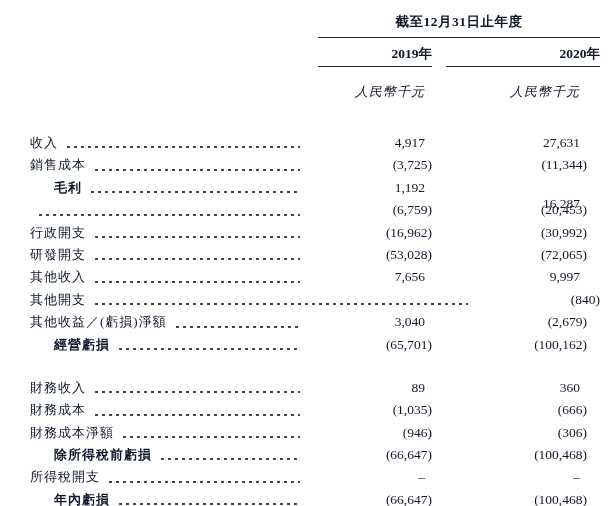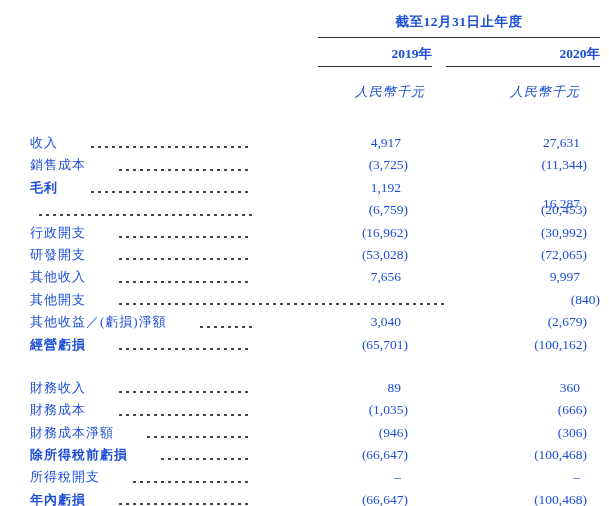--- a/index.html
+++ b/index.html
@@ -3,21 +3,21 @@
 <meta charset="utf-8">
 <style>
   html,body { margin:0; padding:0; background:#ffffff; }
   .page {
     position: relative;
     width: 609px;
     height: 506px;
     box-sizing: border-box;
     padding: 13px 9px 0 30px;
     background: #ffffff;
-    color: #1d4ed8;
+    color: #0f172a;
     font-family: "Liberation Serif", "DejaVu Serif", serif;
     overflow: hidden;
   }
 
   
   .thead { margin-left: 288px; width: 282px; }
   .period-title {
     font-size: 13.5px; font-weight: 700; text-align: center;
     letter-spacing: 0.5px;
     padding-bottom: 6px;
@@ -33,23 +33,23 @@
   .ycell.y1 { width: 114px; }
   .ygap { width: 14px; }
   .ycell.y2 { width: 154px; }
   .unit-row { display: flex; margin-top: 6px; font-size: 13px; font-style: italic; letter-spacing: 1px; }
   .unit { text-align: right; box-sizing: border-box; margin-top: 10px; }
   .unit.u1 { width: 114px; padding-right: 7px; }
   .unit.u2 { width: 154px; padding-right: 20px; }
 
   
   .tbody { margin-top: 31px; font-size: 13px; }
-  .row { display: flex; height: 22.4px; line-height: 22.4px; gap: 24px; }
+  .row { display: flex; height: 22.4px; line-height: 22.4px; }
   .row .label { flex: 0 0 auto; letter-spacing: 1px; }
-  .row.bold .label { font-weight: 700; }
+  .row.bold .label { font-weight: 700; margin-left: 24px; }
   .leader {
     flex: 1 1 auto;
     margin-left: 5px;
     background-image: radial-gradient(circle, #3d3d3d 1.1px, transparent 1.4px);
     background-size: 7px 4px;
     background-repeat: repeat-x;
     background-position: left 2px bottom 5px;
   }
   .num { flex: 0 0 auto; text-align: right; font-size: 13.5px; box-sizing: border-box; white-space: pre; }
   .c1 { width: 132px; }

